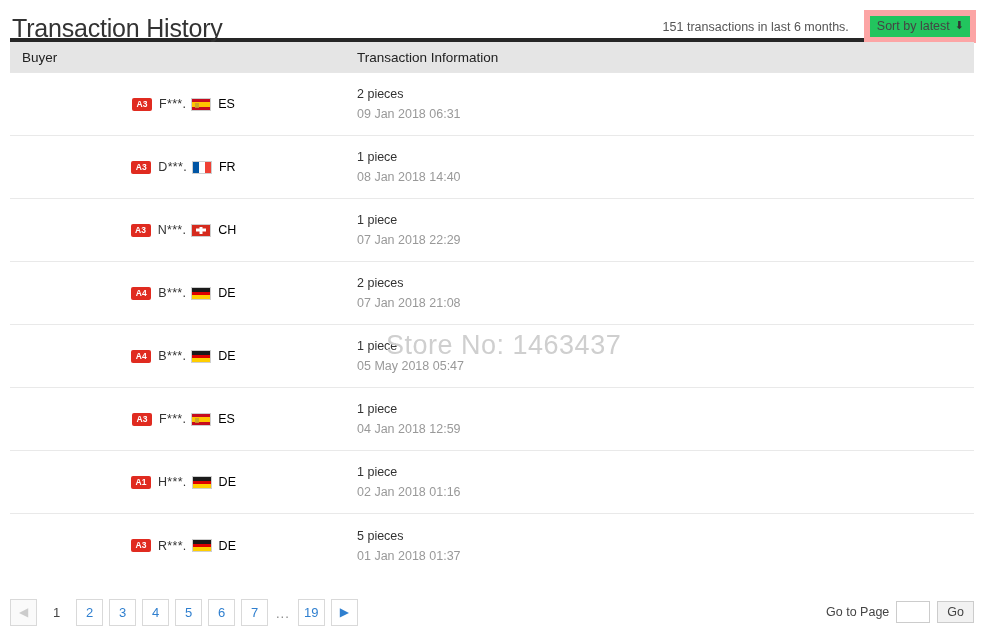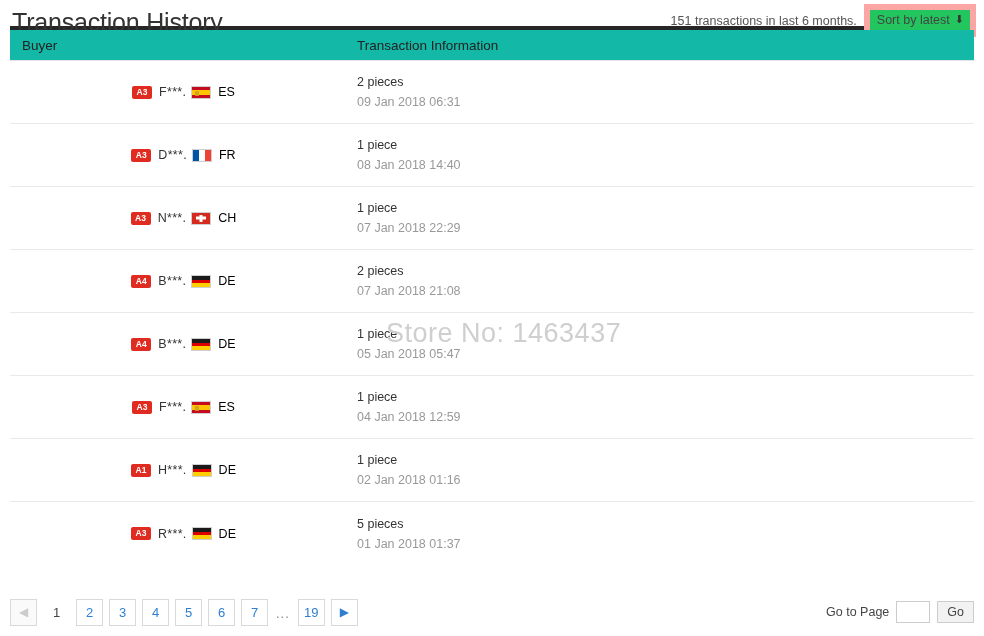--- a/index.html
+++ b/index.html
@@ -14,39 +14,39 @@
     height: 636px;
     font-family: "Liberation Sans", sans-serif;
     color: #333333;
     overflow: hidden;
     position: relative;
   }
 
   
   .top-bar {
     position: relative;
-    height: 26px;
+    height: 38px;
     padding: 16px 8px 0 12px;
     display: flex;
     align-items: center;
     justify-content: space-between;
   }
   .page-title {
     font-size: 25px;
     font-weight: normal;
     color: #333333;
     letter-spacing: -0.2px;
     line-height: 1;
     margin: 0;
     padding-top: 2px;
   }
   .top-right {
     display: flex;
     align-items: center;
-    gap: 7px;
+    gap: 15px;
     padding-bottom: 1px;
   }
   .txn-count {
     font-size: 12.5px;
     color: #555555;
     white-space: nowrap;
   }
   .sort-button {
     font-size: 12.5px;
     color: #444444;
@@ -74,21 +74,21 @@
     margin: 0 10px;
   }
 
   
   .table-wrap {
     margin: 0 10px;
     position: relative;
   }
   .thead {
     display: flex;
-    background: #14b8a6;
+    background: #e5e5e5;
     height: 31px;
     align-items: center;
     border-bottom: 1px solid #e6e6e6;
   }
   .th {
     font-size: 13.5px;
     color: #222222;
     font-weight: normal;
   }
   .col-buyer { width: 335px; padding-left: 12px; }
@@ -405,21 +405,21 @@
             <span class="level-badge">A4</span>
             <span class="buyer-name">B***.</span>
           </div>
           <div class="country-line">
             <span class="flag flag-DE"></span>
             <span class="country-code">DE</span>
           </div>
         </div>
         <div class="info-cell">
           <span class="pieces">1 piece</span>
-          <span class="datetime">05 Jan 2018 05:47</span>
+          <span class="datetime">05 May 2018 05:47</span>
         </div>
       </div>
       <div class="trow">
         <div class="buyer-cell">
           <div class="buyer-line">
             <span class="level-badge">A3</span>
             <span class="buyer-name">F***.</span>
           </div>
           <div class="country-line">
             <span class="flag flag-ES"></span>

